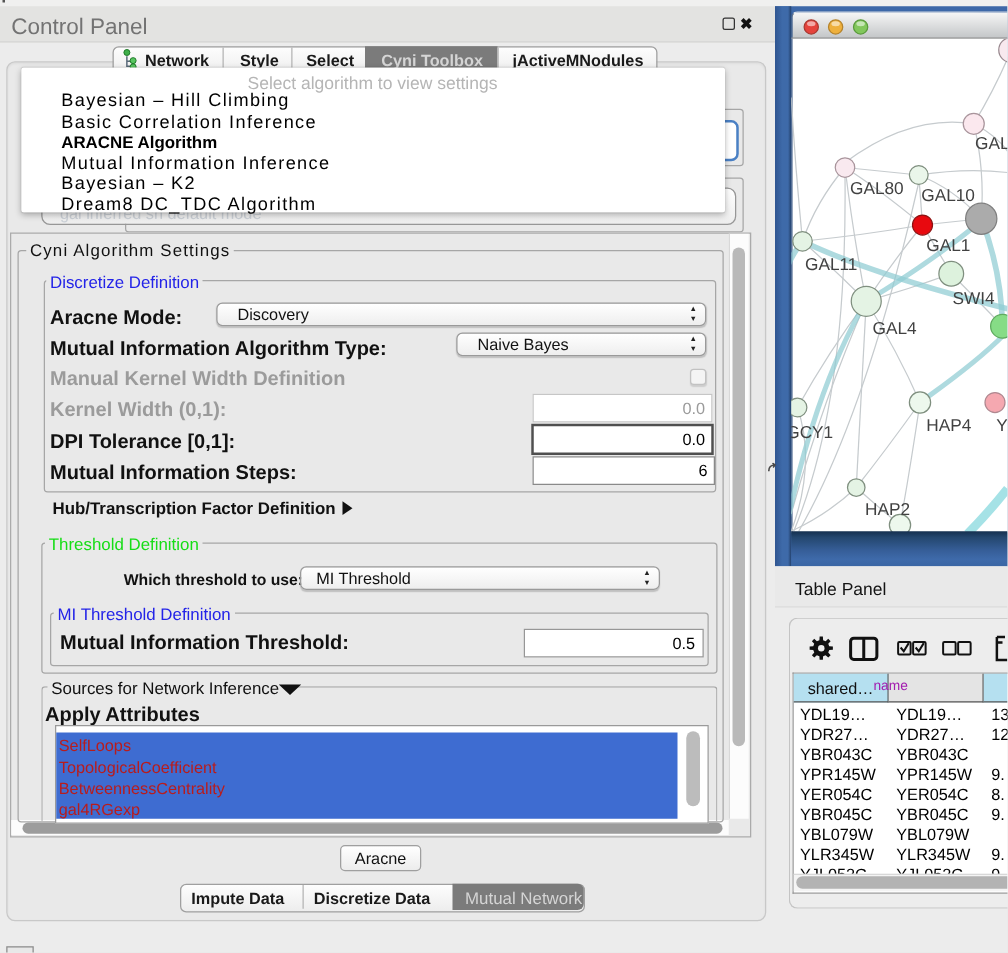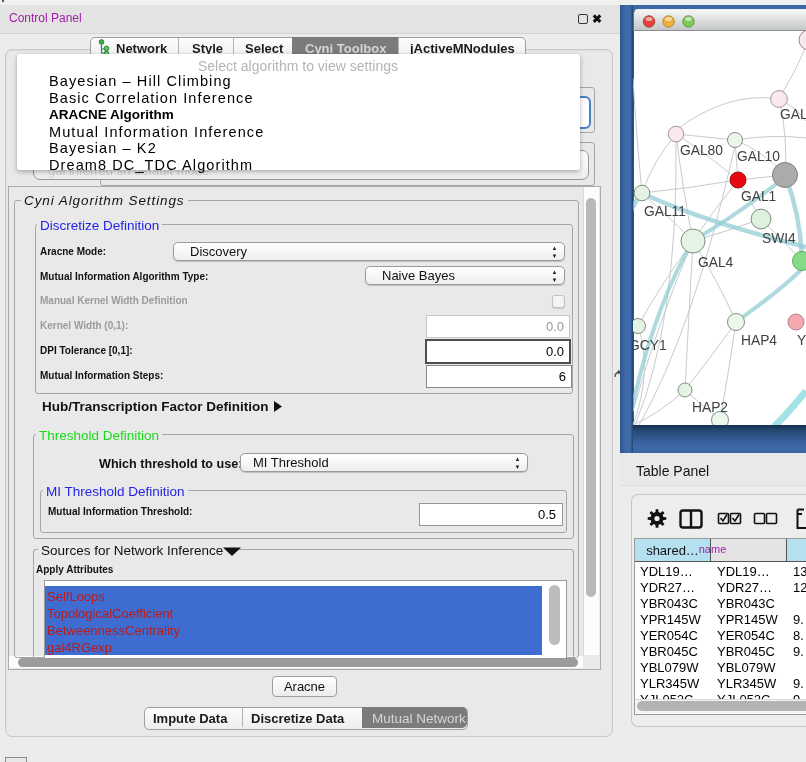--- a/index.html
+++ b/index.html
@@ -1,37 +1,37 @@
 <!DOCTYPE html>
 <html><head>
 <meta charset="utf-8">
 <style>
   html,body{margin:0;padding:0;}
   body{width:806px;height:762px;position:relative;overflow:hidden;
        font-family:"Liberation Sans",sans-serif;background:#ececec;}
   .abs{position:absolute;}
-  .lbl{position:absolute;font-size:10px;font-weight:bold;color:#111;white-space:nowrap;}
+  .lbl{position:absolute;font-size:16px;font-weight:bold;color:#111;white-space:nowrap;}
   .dis{color:#9b9b9b;}
   .gbox{position:absolute;border:1px solid #a6a6a6;border-radius:3px;}
   .gtitle{position:absolute;font-size:13.5px;background:#e9e9e9;padding:0 3px;white-space:nowrap;}
   .combo{position:absolute;background:linear-gradient(#ffffff,#eeeeee);border:1px solid #9a9a9a;
          border-radius:5px;font-size:13px;color:#111;box-shadow:0 1px 1px rgba(0,0,0,0.18);}
   .combo .ct{position:absolute;left:16px;top:1px;}
   .spin{position:absolute;right:5px;top:1px;width:9px;font-size:6px;line-height:8px;color:#222;text-align:center;}
   .field{position:absolute;background:#fff;font-size:13px;text-align:right;}
   .tabtxt{font-size:13px;font-weight:bold;color:#1a1a1a;position:absolute;white-space:nowrap;}
 </style>
 </head>
 <body>
 
 <div class="abs" style="left:0;top:0;width:806px;height:5px;background:#f0f0ef;"></div>
 <div class="abs" style="left:2px;top:0;width:2px;height:2px;background:#555;"></div>
 
 <div class="abs" style="left:0;top:5px;width:620px;height:28px;background:#e3e3e1;border-bottom:1px solid #d5d5d3;"></div>
-<div class="abs" style="left:9px;top:11px;font-size:12px;color:#a21caf;">Control Panel</div>
+<div class="abs" style="left:9px;top:11px;font-size:18px;color:#737373;">Control Panel</div>
 <div class="abs" style="left:578px;top:14px;width:8px;height:8px;border:1.5px solid #333;border-radius:2px;"></div>
 <div class="abs" style="left:592px;top:12px;font-size:12px;font-weight:bold;color:#111;">✖</div>
 
 <div class="abs" style="left:5px;top:49px;width:606px;height:686px;background:#e9e9e9;border:1px solid #c8c8c8;border-radius:7px;box-shadow:inset 0 1px 2px rgba(0,0,0,0.06);"></div>
 
 <div class="abs" style="left:90px;top:37px;width:434px;height:21px;background:linear-gradient(#fdfdfd,#ededed);border:1px solid #9f9f9f;border-radius:5px;"></div>
 <div class="abs" style="left:178px;top:38px;width:1px;height:19px;background:#b4b4b4;"></div>
 <div class="abs" style="left:233px;top:38px;width:1px;height:19px;background:#b4b4b4;"></div>
 <div class="abs" style="left:292px;top:37px;width:106px;height:21px;background:#7b7b7b;"></div>
 <div class="abs" style="left:398px;top:38px;width:1px;height:19px;background:#b4b4b4;"></div>
@@ -55,21 +55,21 @@
 
 <div class="abs" style="left:8px;top:186px;width:591px;height:482px;border:1px solid #ababab;background:#e9e9e9;"></div>
 
 <div class="abs" style="left:583px;top:187px;width:15px;height:468px;background:#fcfcfc;border-left:1px solid #d8d8d8;"></div>
 <div class="abs" style="left:585.5px;top:198px;width:10px;height:399px;background:#b9b9b9;border-radius:6px;"></div>
 
 <div class="abs" style="left:9px;top:656px;width:574px;height:12px;background:#fcfcfc;"></div>
 <div class="abs" style="left:18px;top:658px;width:560px;height:9px;background:#9c9c9c;border-radius:5px;"></div>
 
 <div class="gbox" style="left:14px;top:200px;width:563px;height:456px;"></div>
-<div class="gtitle" style="left:21px;top:193px;color:#111;letter-spacing:0.9px;font-style:italic;">Cyni Algorithm Settings</div>
+<div class="gtitle" style="left:21px;top:193px;color:#111;letter-spacing:0.9px;">Cyni Algorithm Settings</div>
 
 <div class="gbox" style="left:35px;top:224px;width:536px;height:168px;"></div>
 <div class="gtitle" style="left:37px;top:218px;color:#2323e8;">Discretize Definition</div>
 
 <div class="lbl" style="left:40px;top:246px;">Aracne Mode:</div>
 <div class="combo" style="left:173px;top:242px;width:390px;height:17px;">
     <span class="ct">Discovery</span>
     <span class="spin">▲<br>▼</span>
   </div>
 <div class="lbl" style="left:40px;top:271px;">Mutual Information Algorithm Type:</div>

